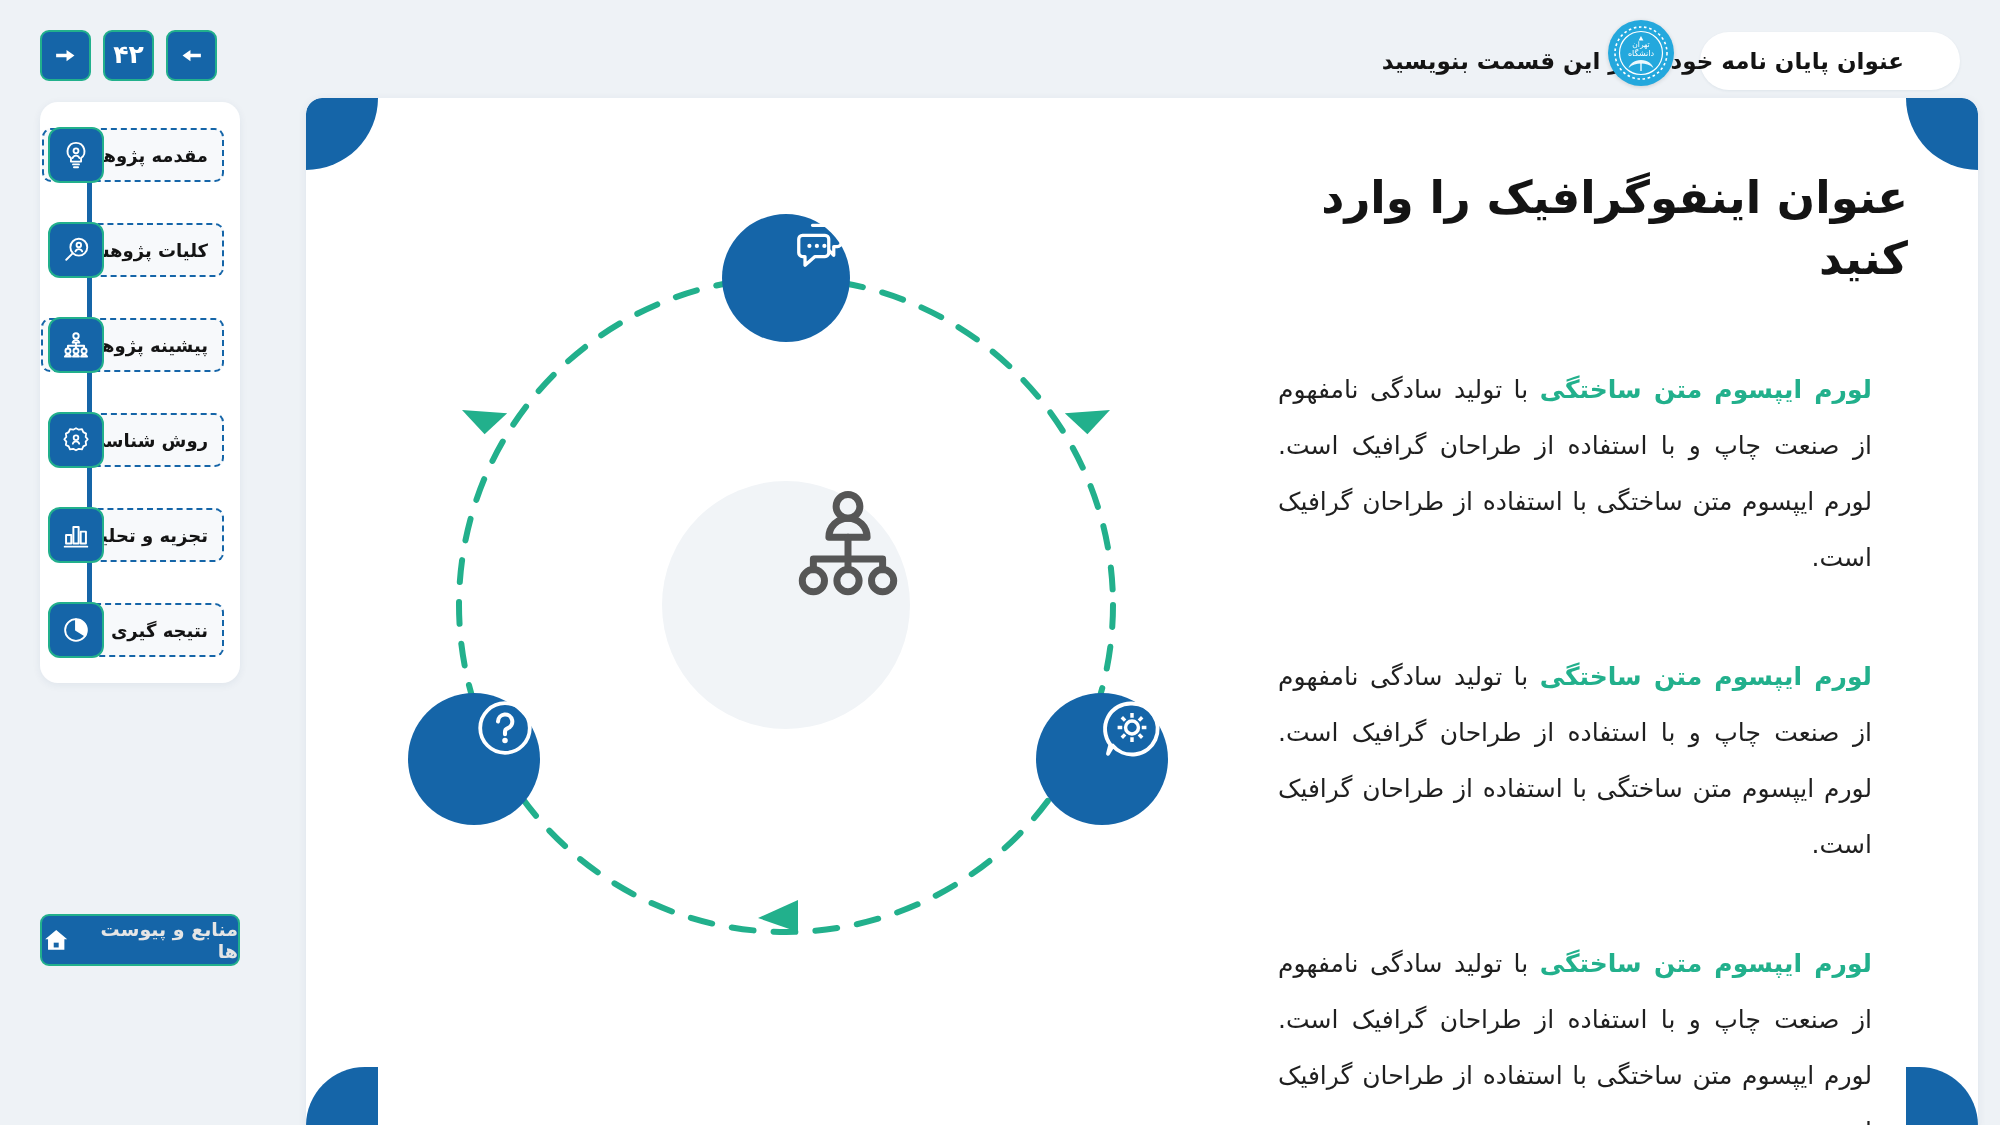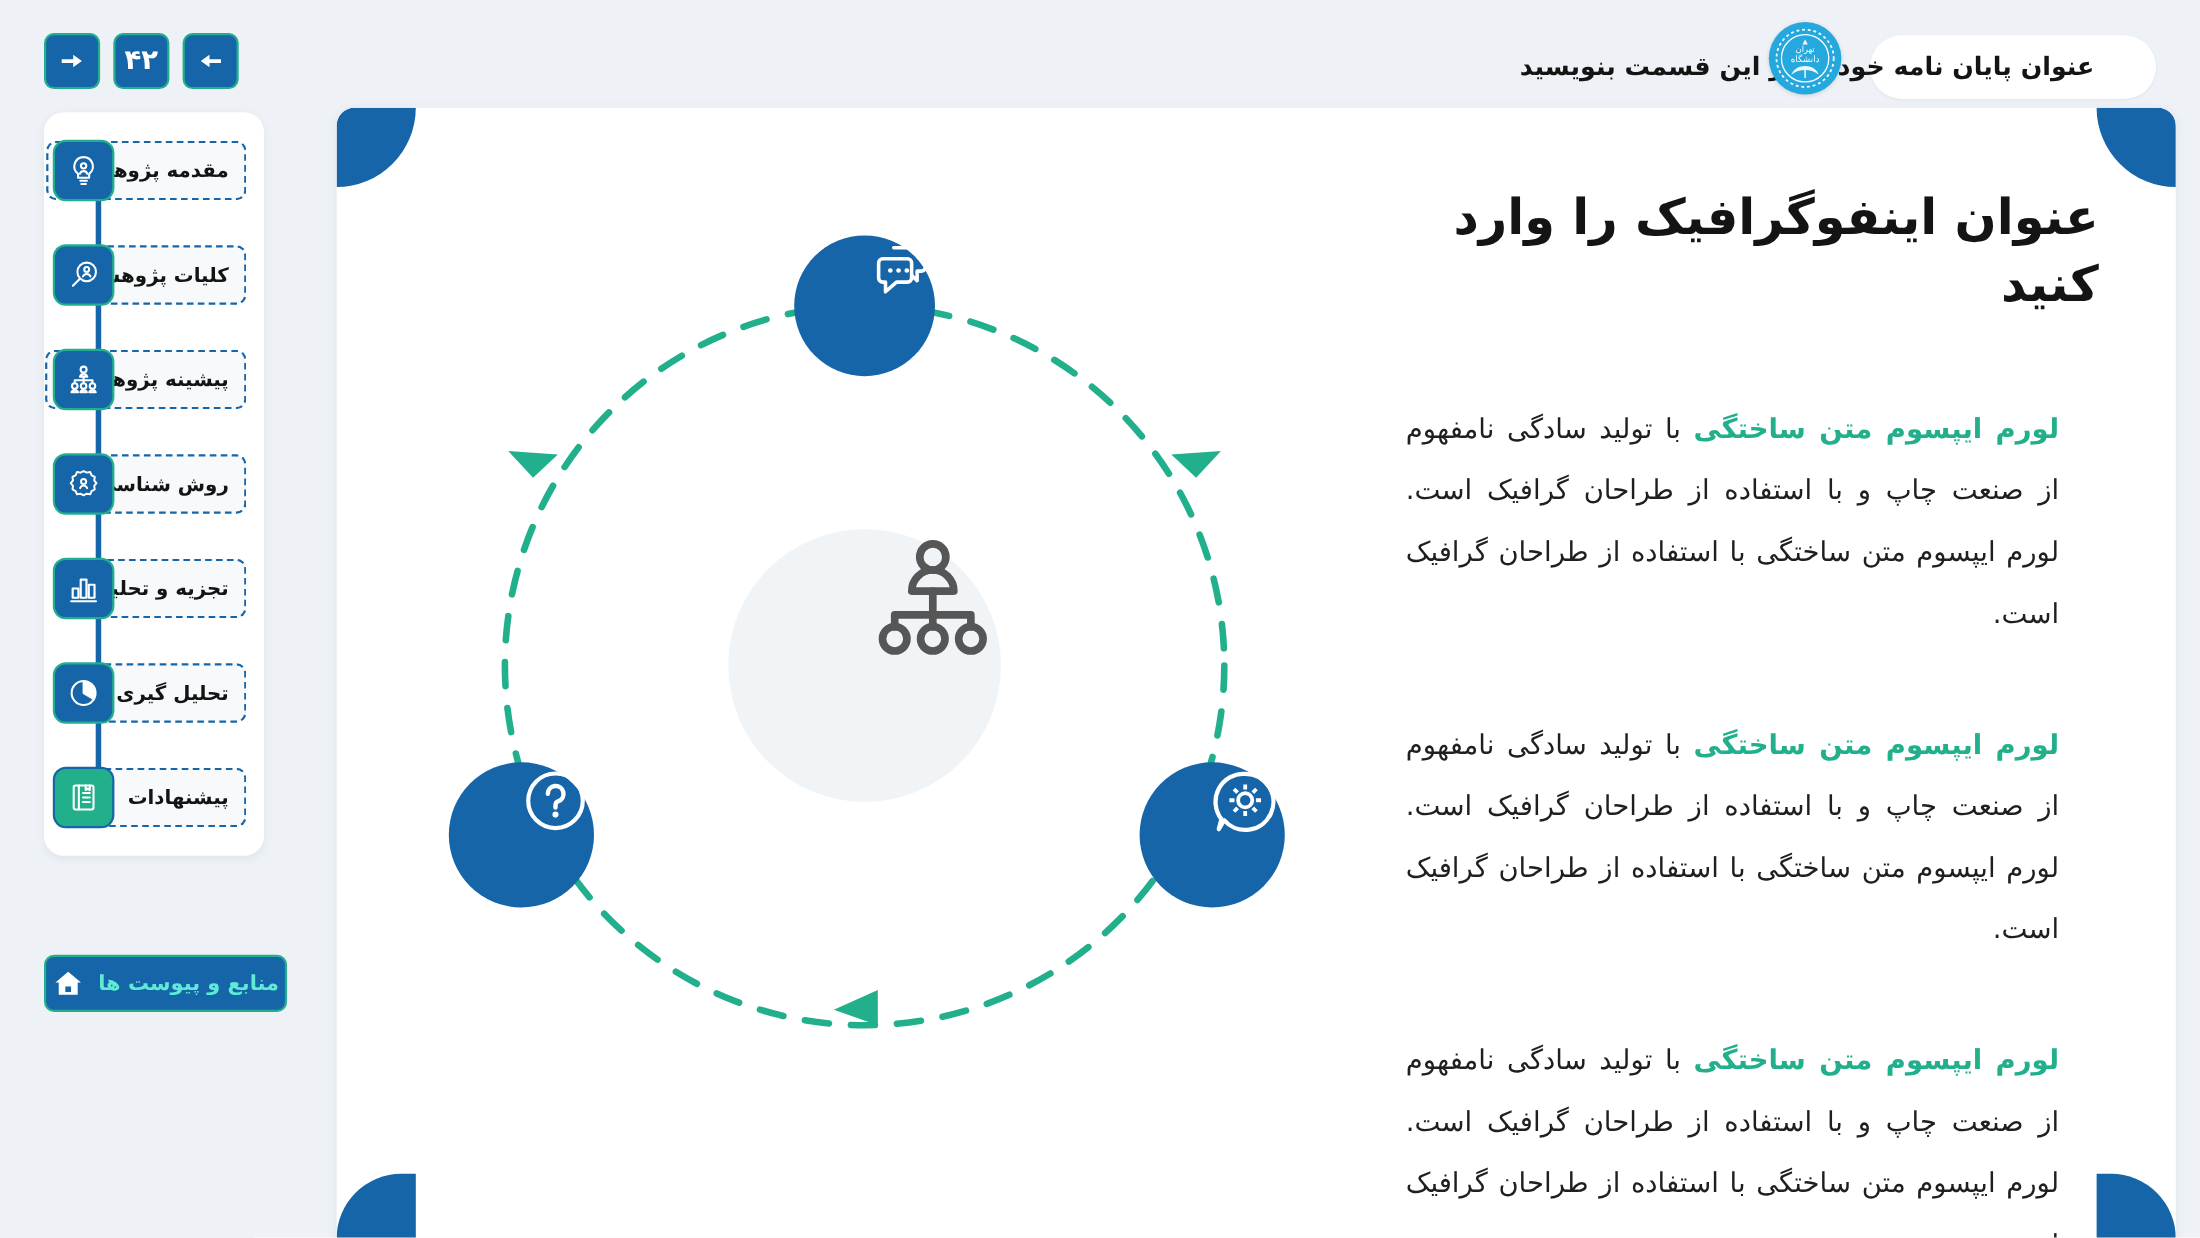--- a/index.html
+++ b/index.html
@@ -231,31 +231,31 @@
     align-items: center;
     justify-content: center;
     color: #ffffff;
     z-index: 3;
   }
   .side-icon.active { background: #22b08c; border-color: #1565a8; }
 
   .refs-btn {
     position: absolute;
     left: 40px;
-    top: 868px;
-    width: 221px;
+    top: 914px;
+    width: 200px;
     height: 52px;
     background: #1565a8;
     border: 2.5px solid #22b08c;
     border-radius: 9px;
     display: flex;
     align-items: center;
     justify-content: center;
     gap: 12px;
-    color: #5eead4;
+    color: #e5e5e5;
     font-size: 19px;
     font-weight: bold;
     cursor: pointer;
   }
 </style>
 </head>
 <body>
 
 <div class="header-bar">
   <span class="header-title">عنوان پایان نامه خود را در این قسمت بنویسید</span>
@@ -437,44 +437,31 @@
         <rect x="5.4" y="16" width="5.6" height="9"></rect>
         <rect x="13.2" y="7.4" width="5.6" height="17.6"></rect>
         <rect x="21" y="12.4" width="5.6" height="12.6"></rect>
         <path d="M4 28.4h24"></path>
       </svg>
     </div>
   </div>
 
   <div class="side-item">
     <div class="side-chip">
-      <span>تحلیل گیری</span>
+      <span>نتیجه گیری</span>
     </div>
     <div class="side-icon">
       <svg width="30" height="30" viewBox="0 0 32 32" fill="none" stroke="#ffffff" stroke-width="2" stroke-linecap="round" stroke-linejoin="round">
         <circle cx="16" cy="16" r="11.6"></circle>
         <path d="M16 16V4.4M16 16l9.9 6"></path>
         <path d="M16 4.4A11.6 11.6 0 0 1 25.9 22L16 16z" fill="#ffffff" stroke="none"></path>
       </svg>
     </div>
   </div>
 
-  <div class="side-item">
-    <div class="side-chip">
-      <span>پیشنهادات</span>
-    </div>
-    <div class="side-icon active">
-      <svg width="30" height="30" viewBox="0 0 32 32" fill="none" stroke="#ffffff" stroke-width="2" stroke-linecap="round" stroke-linejoin="round">
-        <rect x="6.4" y="4.4" width="19.2" height="23.2" rx="1.8"></rect>
-        <path d="M11.4 4.4v23.2"></path>
-        <path d="M15.4 11.6h6.6M15.4 16h6.6M15.4 20.4h6.6"></path>
-        <path d="M18 4.4v4.4l2-1.4 2 1.4V4.4"></path>
-      </svg>
-    </div>
-  </div>
 </div>
 
 <div class="refs-btn">
   <span>منابع و پیوست ها</span>
   <svg width="30" height="30" viewBox="0 0 32 32">
     <path d="M16 4.6 3.6 15.2h3.2V27h18.4V15.2h3.2z" fill="#ffffff"></path>
     <rect x="13.2" y="19" width="5.6" height="5.4" fill="#1565a8"></rect>
   </svg>
 </div>
 

